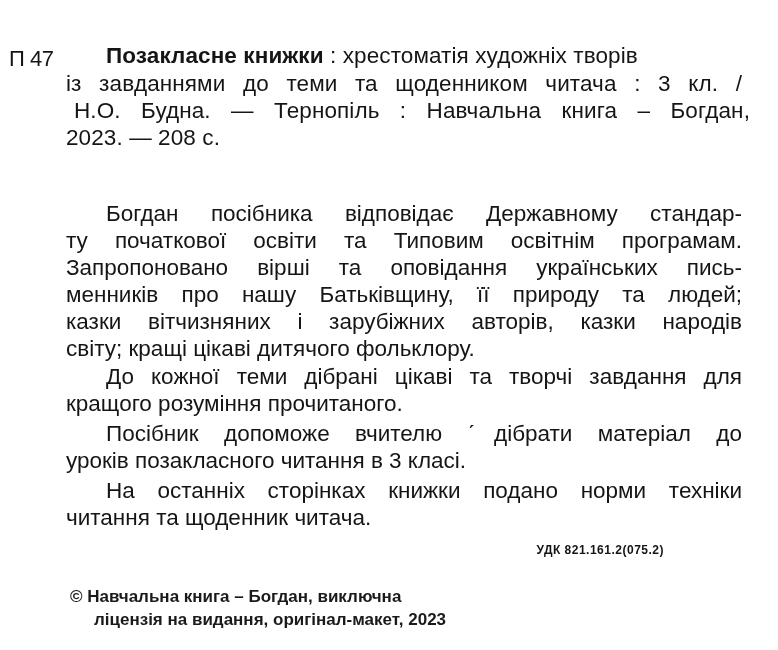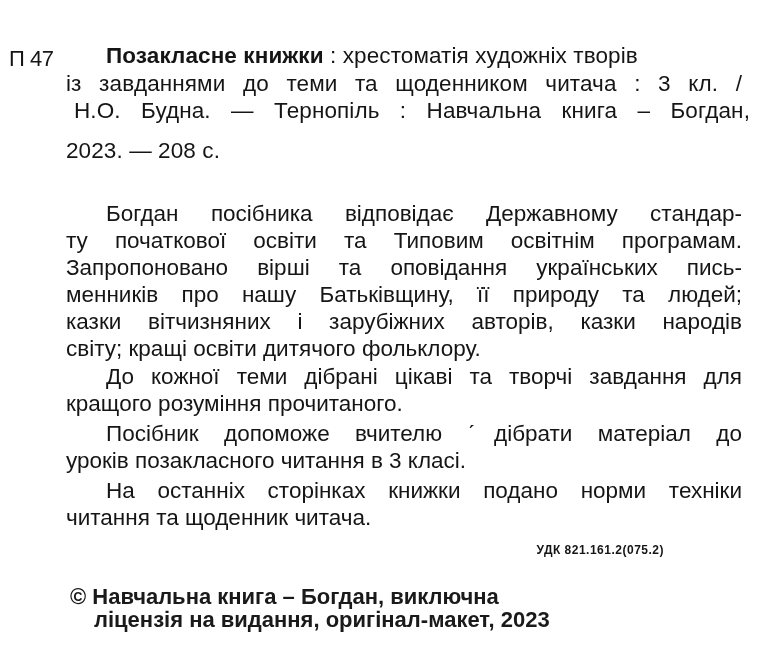--- a/index.html
+++ b/index.html
@@ -52,49 +52,49 @@
       right: 36px;
       top: 538px;
       font-size: 12px;
       line-height: 24px;
       font-weight: bold;
       letter-spacing: 0.5px;
     }
     .copyright {
       position: absolute;
       left: 70px;
-      font-size: 22px;
+      font-size: 17px;
       line-height: 22px;
       font-weight: bold;
       white-space: nowrap;
       color: #1a1a1a;
     }
   </style>
 </head>
 <body>
 
 <div class="page">
 
   <div class="call-number">П 47</div>
 
   <div class="line" style="left:106px; top:42px;">
     <span class="bold">Позакласне книжки</span><span> : хрестоматія художніх творів</span>
   </div>
 
   <div class="line" style="left:66px; top:70px; width:676px; text-align:justify; text-align-last:justify;">із завданнями до теми та щоденником читача : 3 кл. /</div>
   <div class="line" style="left:66px; top:97px; width:676px; text-align:justify; text-align-last:justify;margin-left:8px;">Н.О. Будна. — Тернопіль : Навчальна книга – Богдан,</div>
-  <div class="line" style="left:66px; top:124px;margin-top:13px;">2023. — 208 с.</div>
+  <div class="line" style="left:66px; top:124px;">2023. — 208 с.</div>
 
 
   <div class="justify" style="left:106px; width:636px; top:200px;">Богдан посібника відповідає Державному стандар-</div>
   <div class="justify" style="top:227px;">ту початкової освіти та Типовим освітнім програмам.</div>
   <div class="justify" style="top:254px;">Запропоновано вірші та оповідання українських пись-</div>
   <div class="justify" style="top:281px;">менників про нашу Батьківщину, її природу та людей;</div>
   <div class="justify" style="top:308px;">казки вітчизняних і зарубіжних авторів, казки народів</div>
-  <div class="justify last" style="top:335px;">світу; кращі освіти дитячого фольклору.</div>
+  <div class="justify last" style="top:335px;">світу; кращі цікаві дитячого фольклору.</div>
 
   <div class="justify last" style="top:390px;">кращого розуміння прочитаного.</div>
   <div class="justify" style="left:106px; width:636px; top:363px;">До кожної теми дібрані цікаві та творчі завдання для</div>
 
   <div class="justify" style="left:106px; width:636px; top:420px;">Посібник допоможе вчителю ˊдібрати матеріал до</div>
   <div class="justify last" style="top:447px;">уроків позакласного читання в 3 класі.</div>
 
   <div class="justify" style="left:106px; width:636px; top:477px;">На останніх сторінках книжки подано норми техніки</div>
   <div class="justify last" style="top:504px;">читання та щоденник читача.</div>
 

